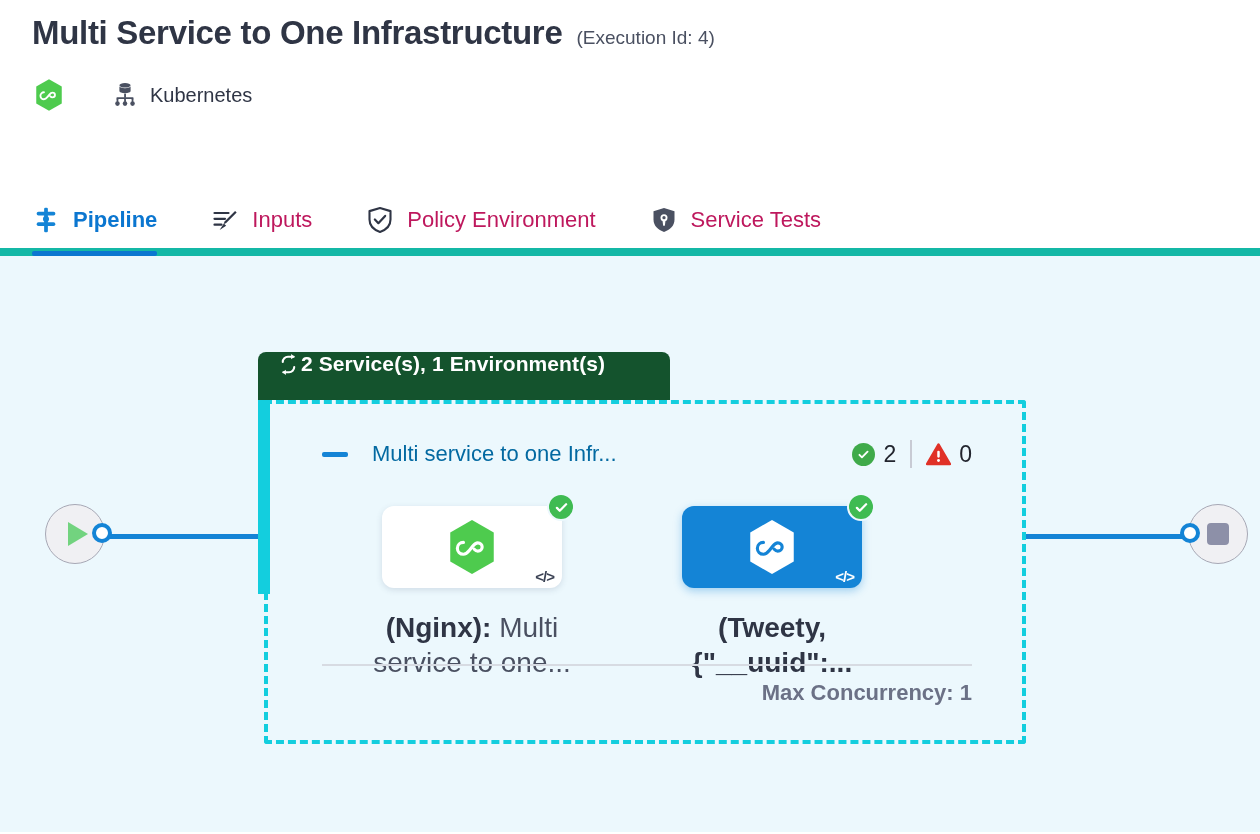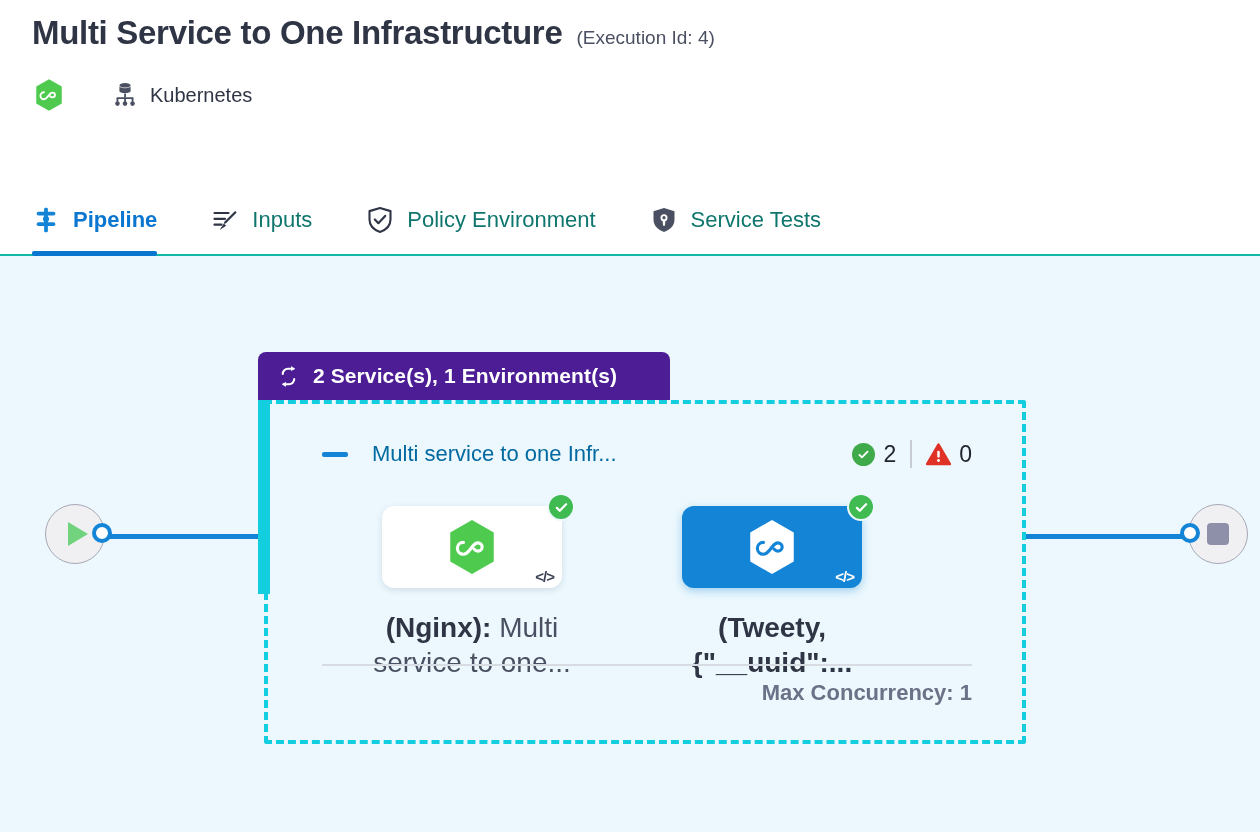--- a/index.html
+++ b/index.html
@@ -51,40 +51,40 @@
     margin-left: 12px;
     white-space: nowrap;
   }
   .k8s-icon { width: 26px; height: 28px; display: block; margin-left: 46px; }
 
   
   .tabbar {
     position: relative;
     height: 96px;
     background: #ffffff;
-    border-bottom: 2px solid #14b8a6;
+    border-bottom: 8px solid #14b8a6;
     padding-left: 32px;
     display: flex;
     align-items: flex-start;
   }
   .tab {
     display: flex;
     align-items: center;
     gap: 13px;
     height: 94px;
     padding: 0 22px 0 0;
     margin-right: 32px;
     cursor: pointer;
     position: relative;
     padding-top: 26px;
     align-self: flex-start;
   }
   .tab .tab-label {
     font-size: 22px;
-    color: #0f766e;
+    color: #be185d;
     font-weight: normal;
     white-space: nowrap;
   }
   .tab.active .tab-label { color: #0b76d0; font-weight: bold; }
   .tab.active::after {
     content: "";
     position: absolute;
     left: 0; right: 22px;
     bottom: -2px;
     height: 5px;
@@ -146,26 +146,25 @@
   }
   .conn-dot.left  { left: 92px; }
   .conn-dot.right { left: 1180px; }
 
   
   .group-wrap { position: absolute; left: 258px; top: 96px; }
   .group-header {
     position: relative;
     width: 412px;
     height: 48px;
-    background: #4c1d95;
+    background: #14532d;
     border-radius: 8px 8px 0 0;
     display: flex;
-    align-items: center;
+    align-items: flex-start;
     padding-left: 18px;
-    gap: 12px;
     z-index: 3;
   }
   .group-header .loop-icon { width: 25px; height: 25px; display: block; flex: none; }
   .group-header .gh-label {
     color: #ffffff;
     font-size: 21px;
     font-weight: bold;
     white-space: nowrap;
     letter-spacing: 0.1px;
   }

